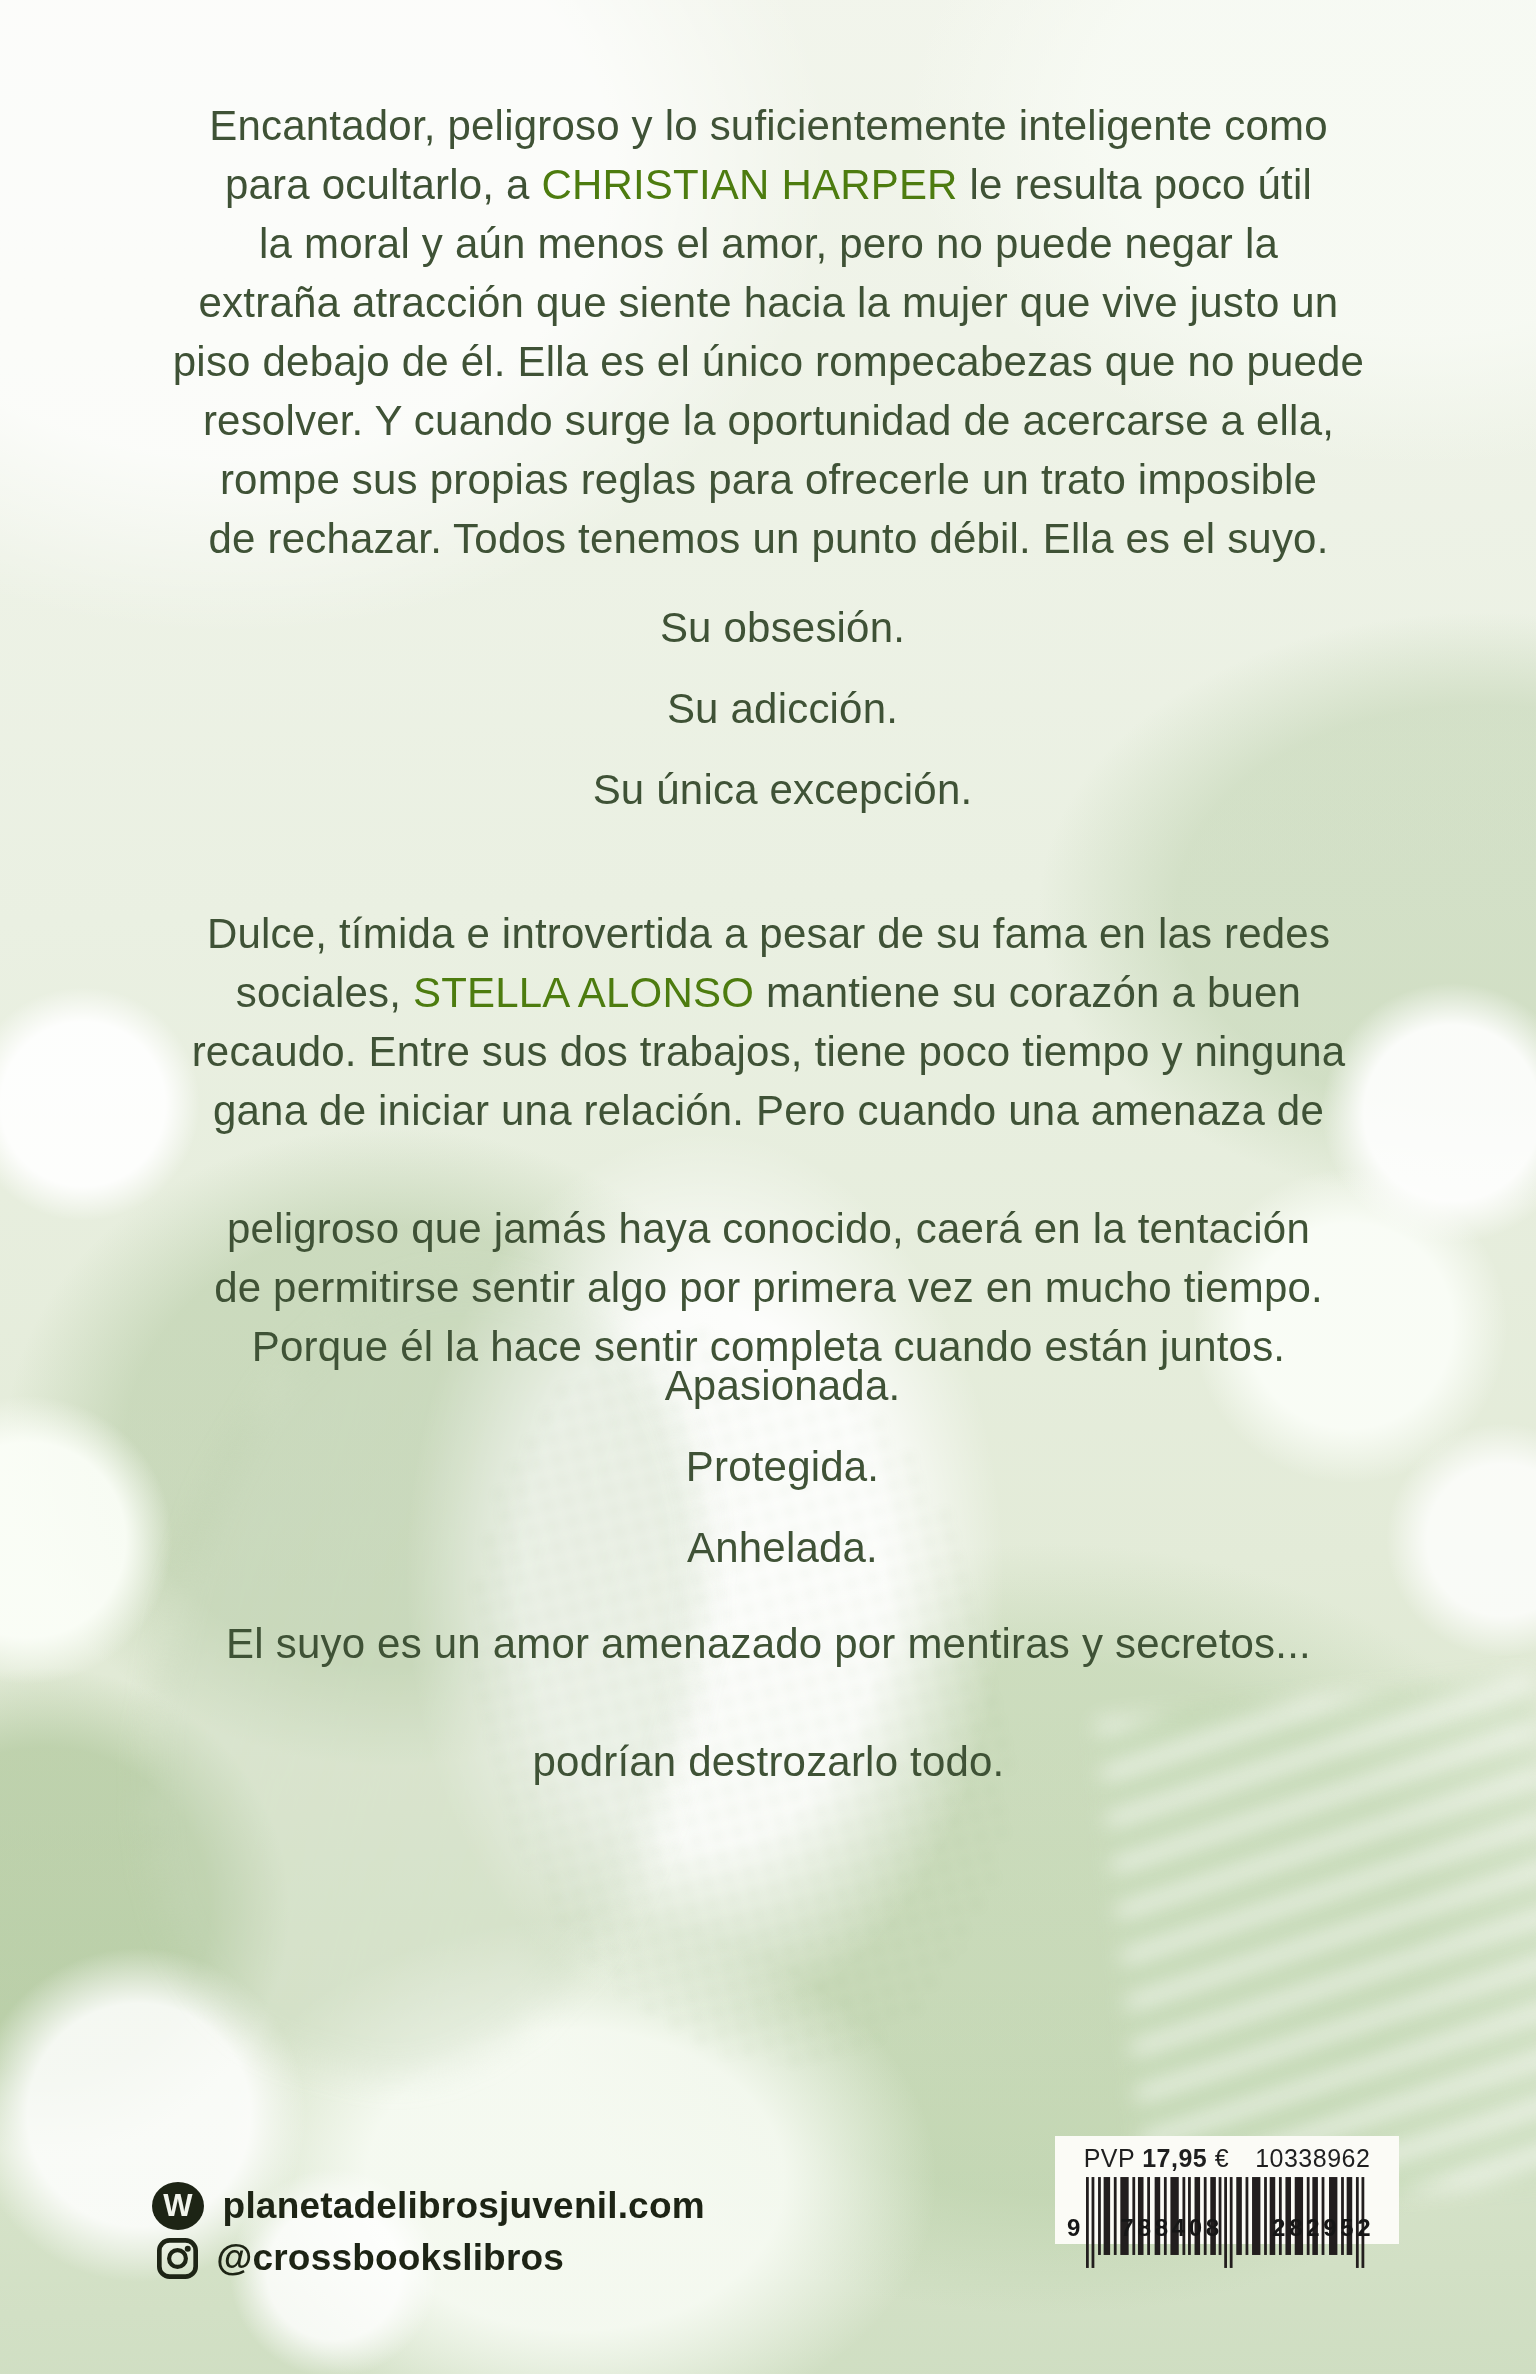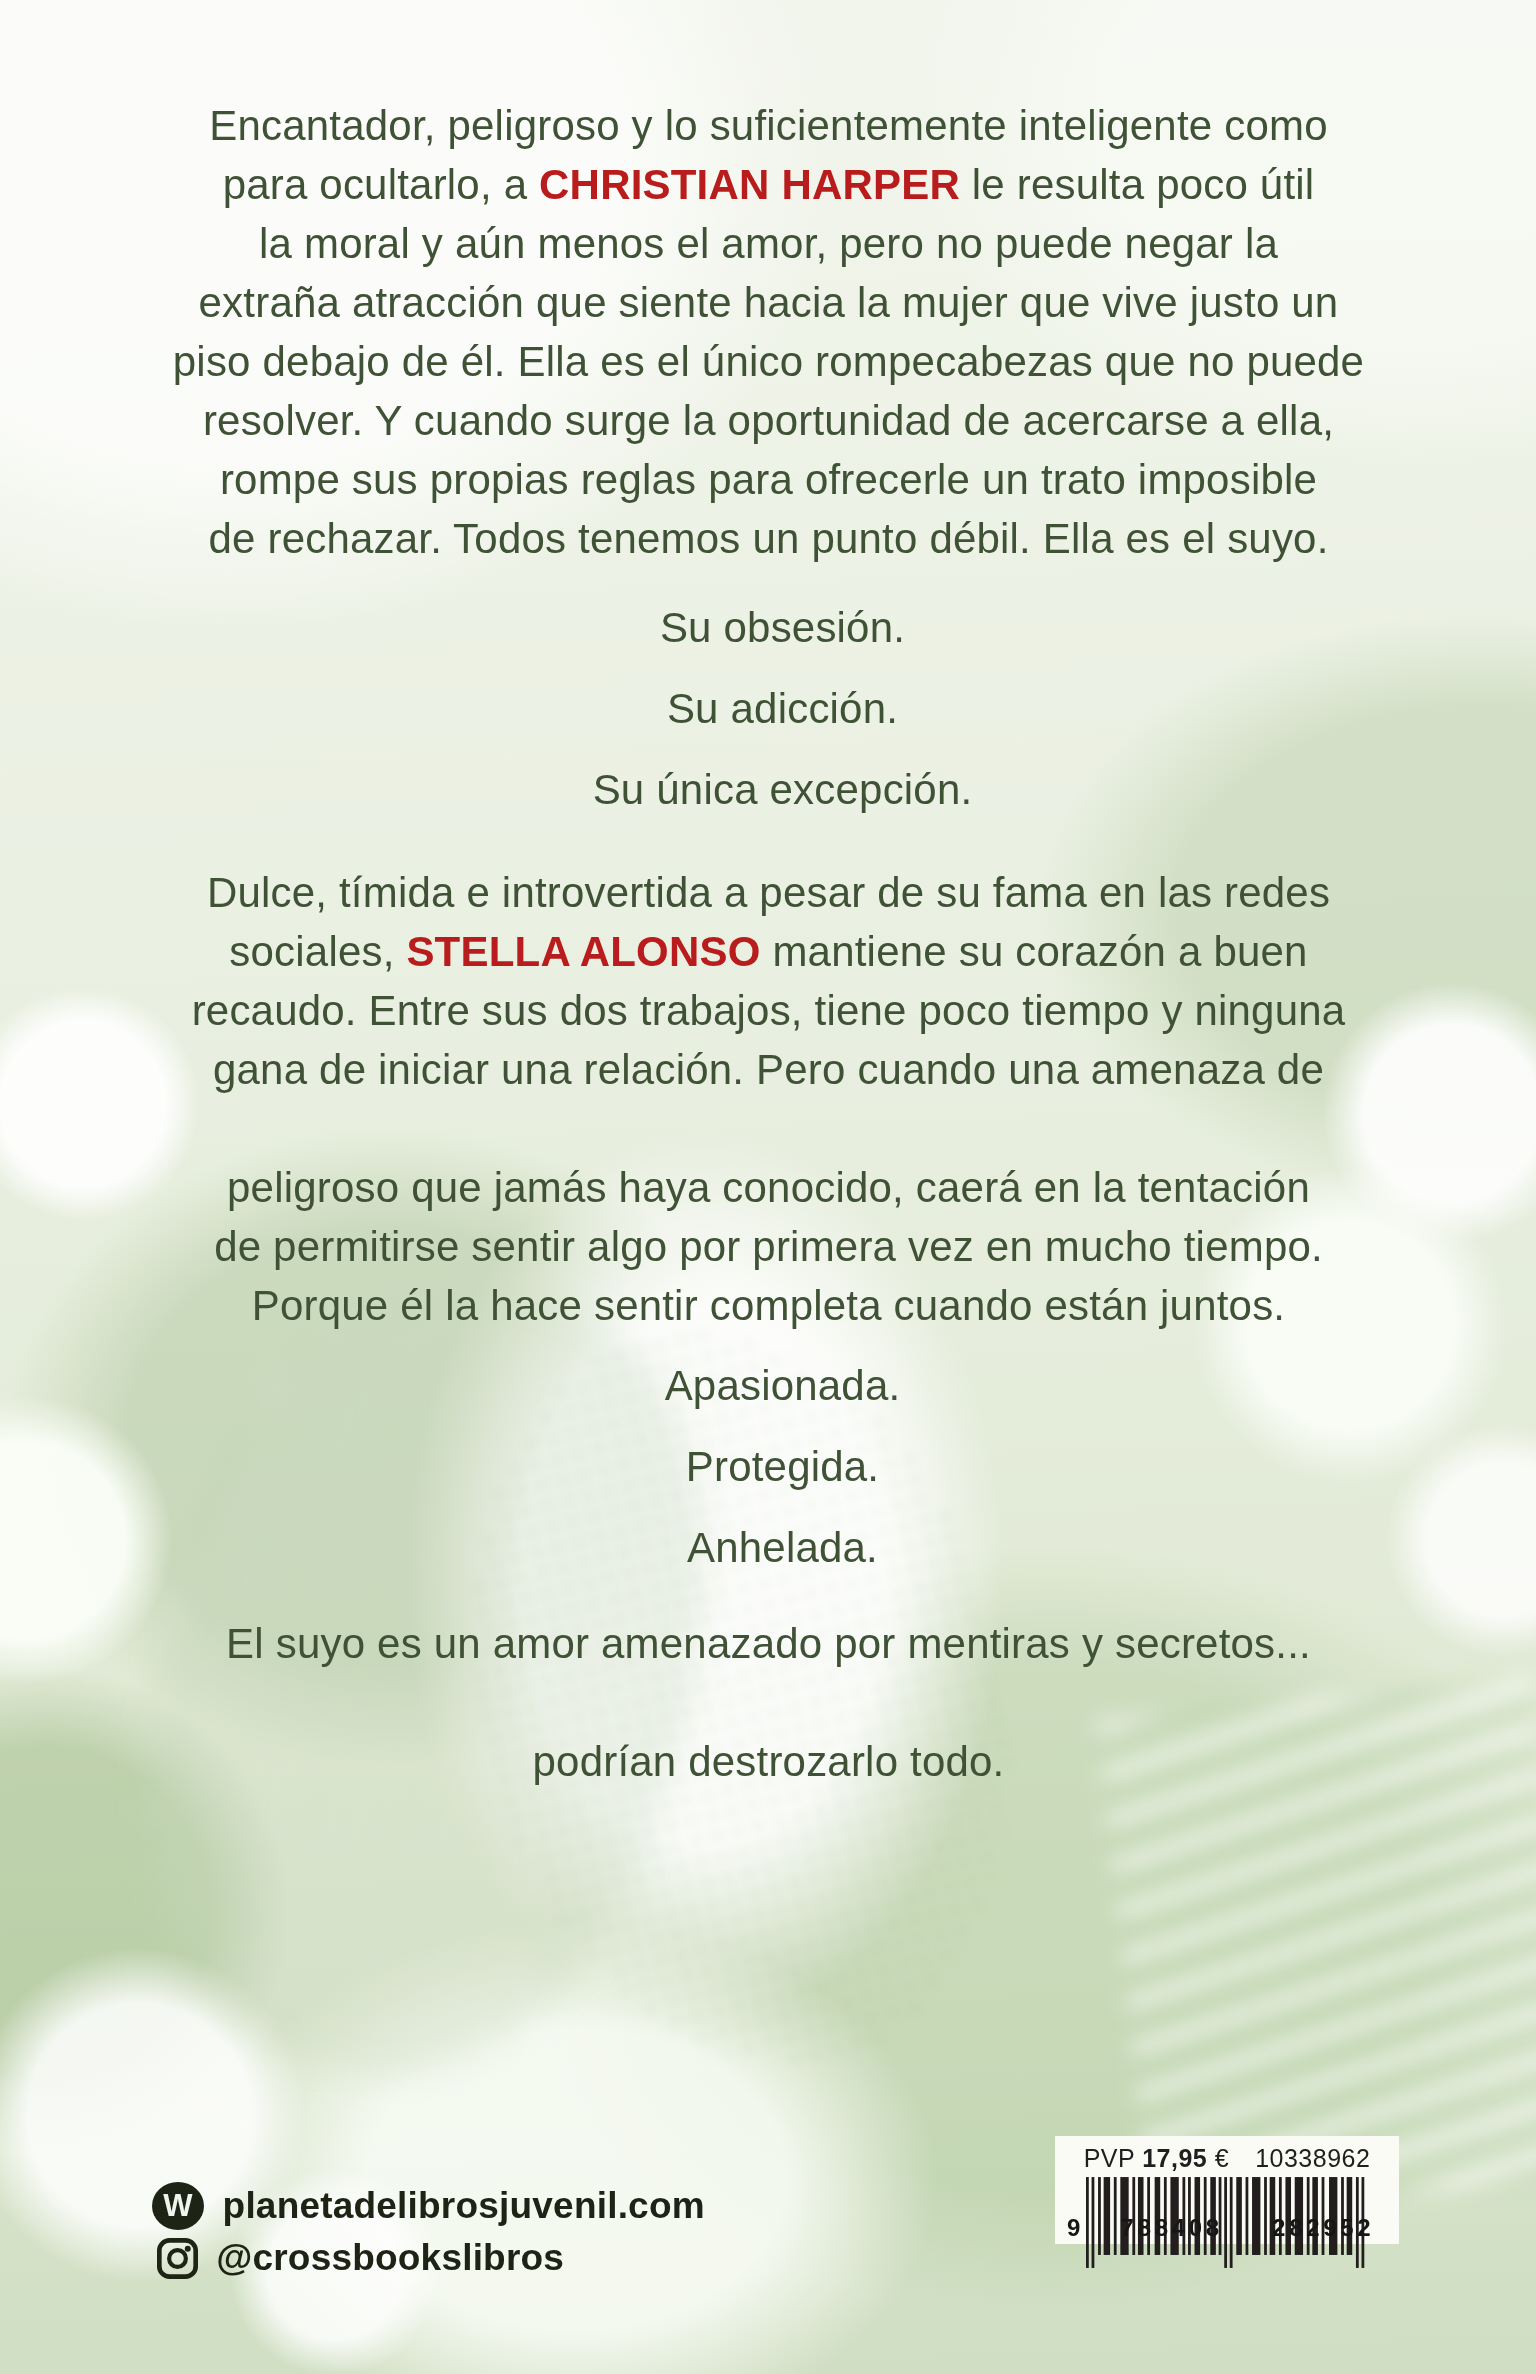--- a/index.html
+++ b/index.html
@@ -62,25 +62,25 @@
   }
   
   .para, .tagline-group {
     position:absolute; left:0; width:100%;
     text-align:center;
     color:#3f5236;
     font-size:42px; line-height:59px;
     letter-spacing:0.2px;
     margin:0;
   }
-  .para strong { font-weight:700; color:#b91c1c; }
+  .para strong { font-weight:400; color:#4d7c0f; }
   .tagline-group p { margin:0 0 22px 0;padding-left:28px; }
   #para1 { top:96px; }
   #taglines1 { top:598px; }
-  #para2 { top:863px; }
+  #para2 { top:904px; }
   #taglines2 { top:1356px; }
   #para3 { top:1614px; }
   
   .social-row {
     position:absolute; left:152px;
     display:flex; align-items:center; gap:18.6px;
     color:#1d2415; font-weight:700; font-size:37px;
     letter-spacing:0.2px;
   }
   #website-row { top:2182px; }

